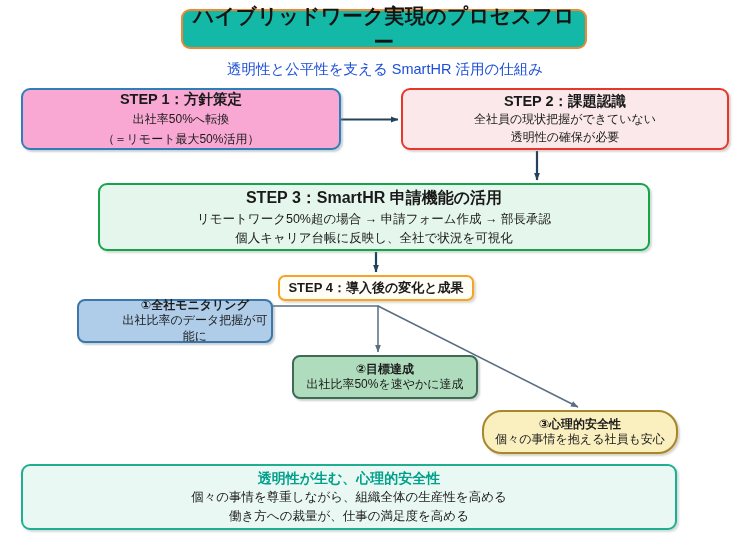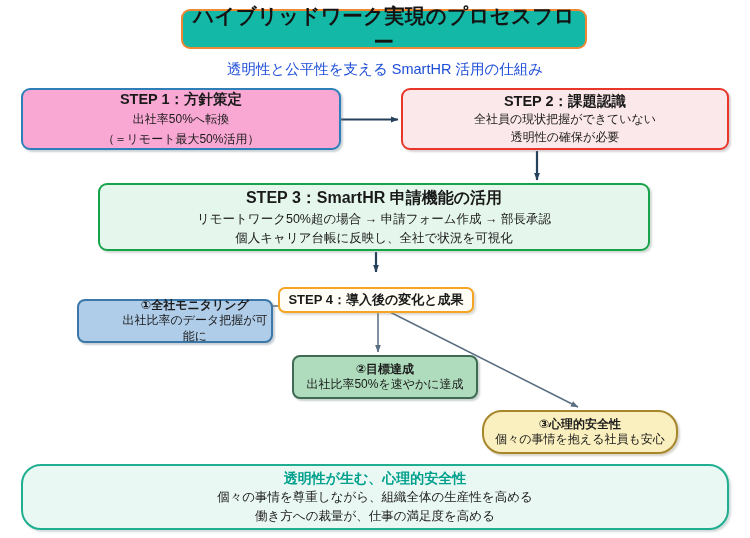--- a/index.html
+++ b/index.html
@@ -115,21 +115,20 @@
   
   #step4 {
     left: 278px;
     top: 275px;
     width: 196px;
     height: 26px;
     border: 2px solid #F5A524;
     border-radius: 7px;
     background: #FFFDF6;
     box-shadow: 2px 2px 2px rgba(160,150,130,.35);
-    margin-top: 12px;
   }
   #step4 .hd { font-size: 13px; }
 
   
   #outcome1 {
     left: 77px;
     top: 299px;
     width: 196px;
     height: 44px;
     border: 2px solid #3B77A8;
@@ -166,24 +165,24 @@
     background: #FAEFBE;
     box-shadow: 2px 2px 2px rgba(155,148,120,.40);
   }
   #outcome3 .hd { font-size: 12px; }
   #outcome3 .bd { font-size: 12px; }
 
   
   #summary {
     left: 21px;
     top: 464px;
-    width: 708px;
+    width: 656px;
     height: 66px;
     border: 2px solid #1FAF90;
-    border-radius: 20px;
+    border-radius: 9px;
     background: #EAF8F4;
     box-shadow: 2px 2px 2px rgba(125,155,148,.35);
   }
   #summary .hd {
     font-size: 14px;
     color: #00A08C;
   }
   #summary .bd { font-size: 12.5px; margin-top: 2px; }
 </style>
 </head>

